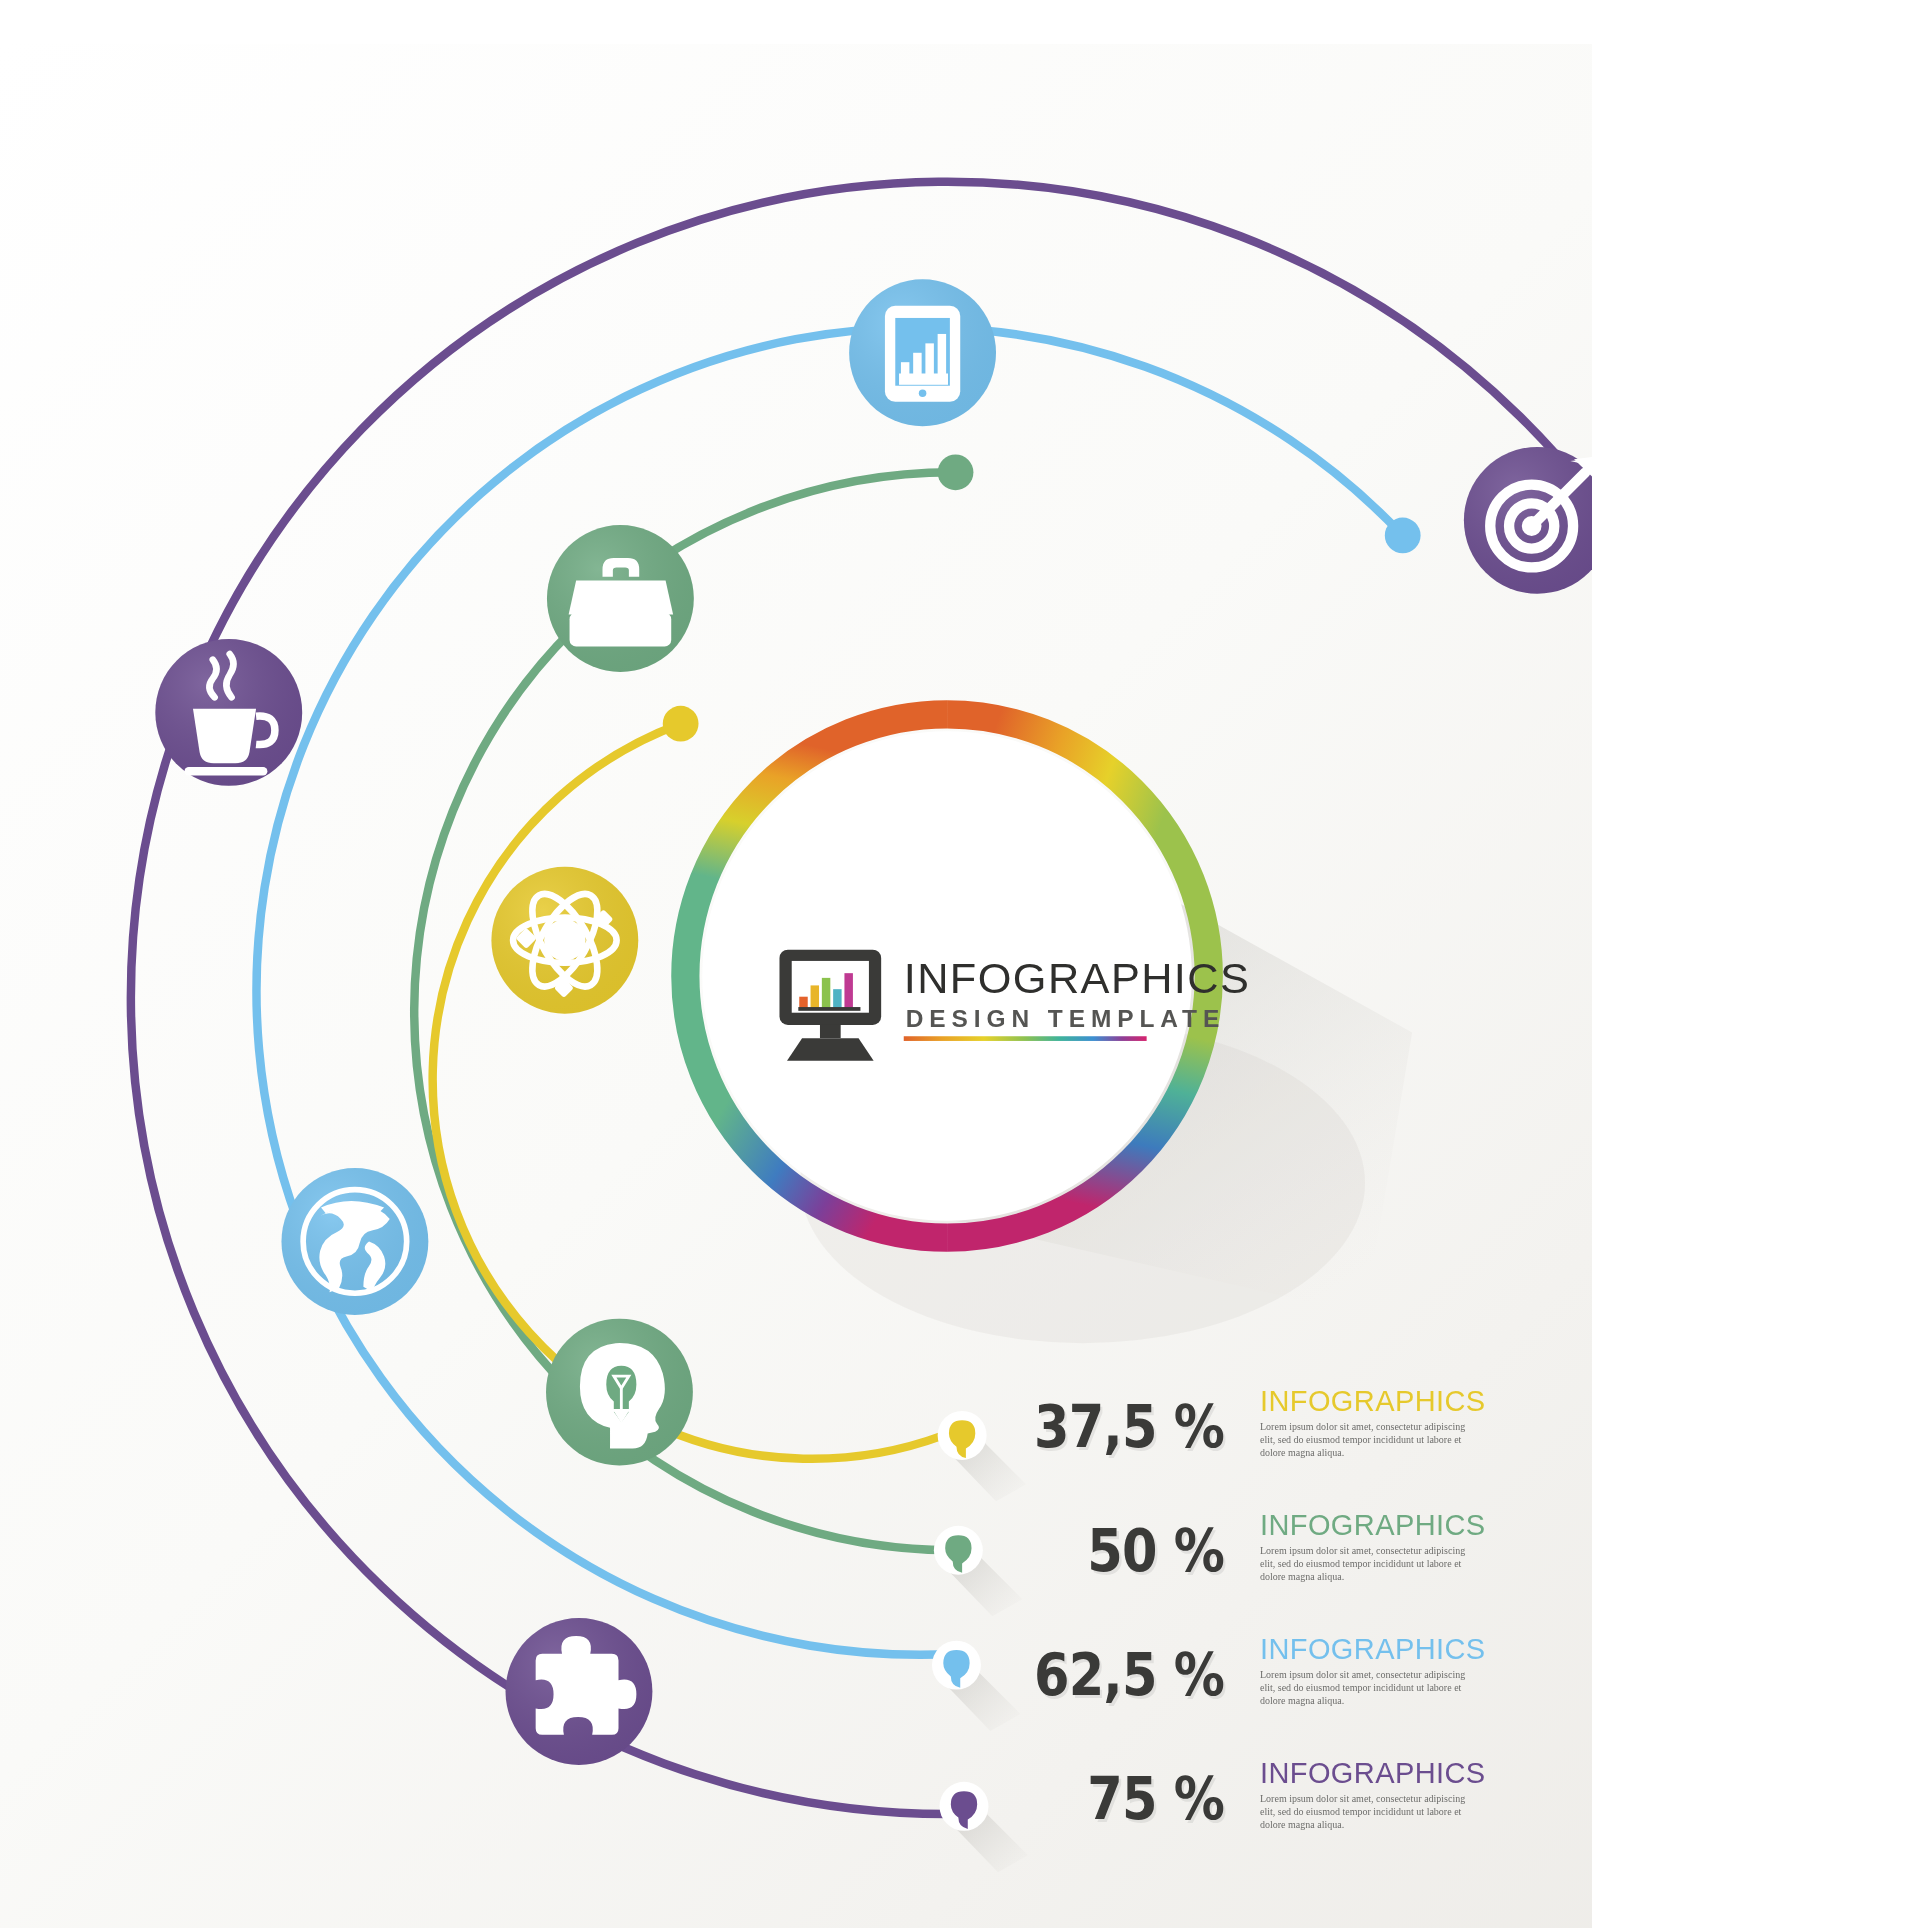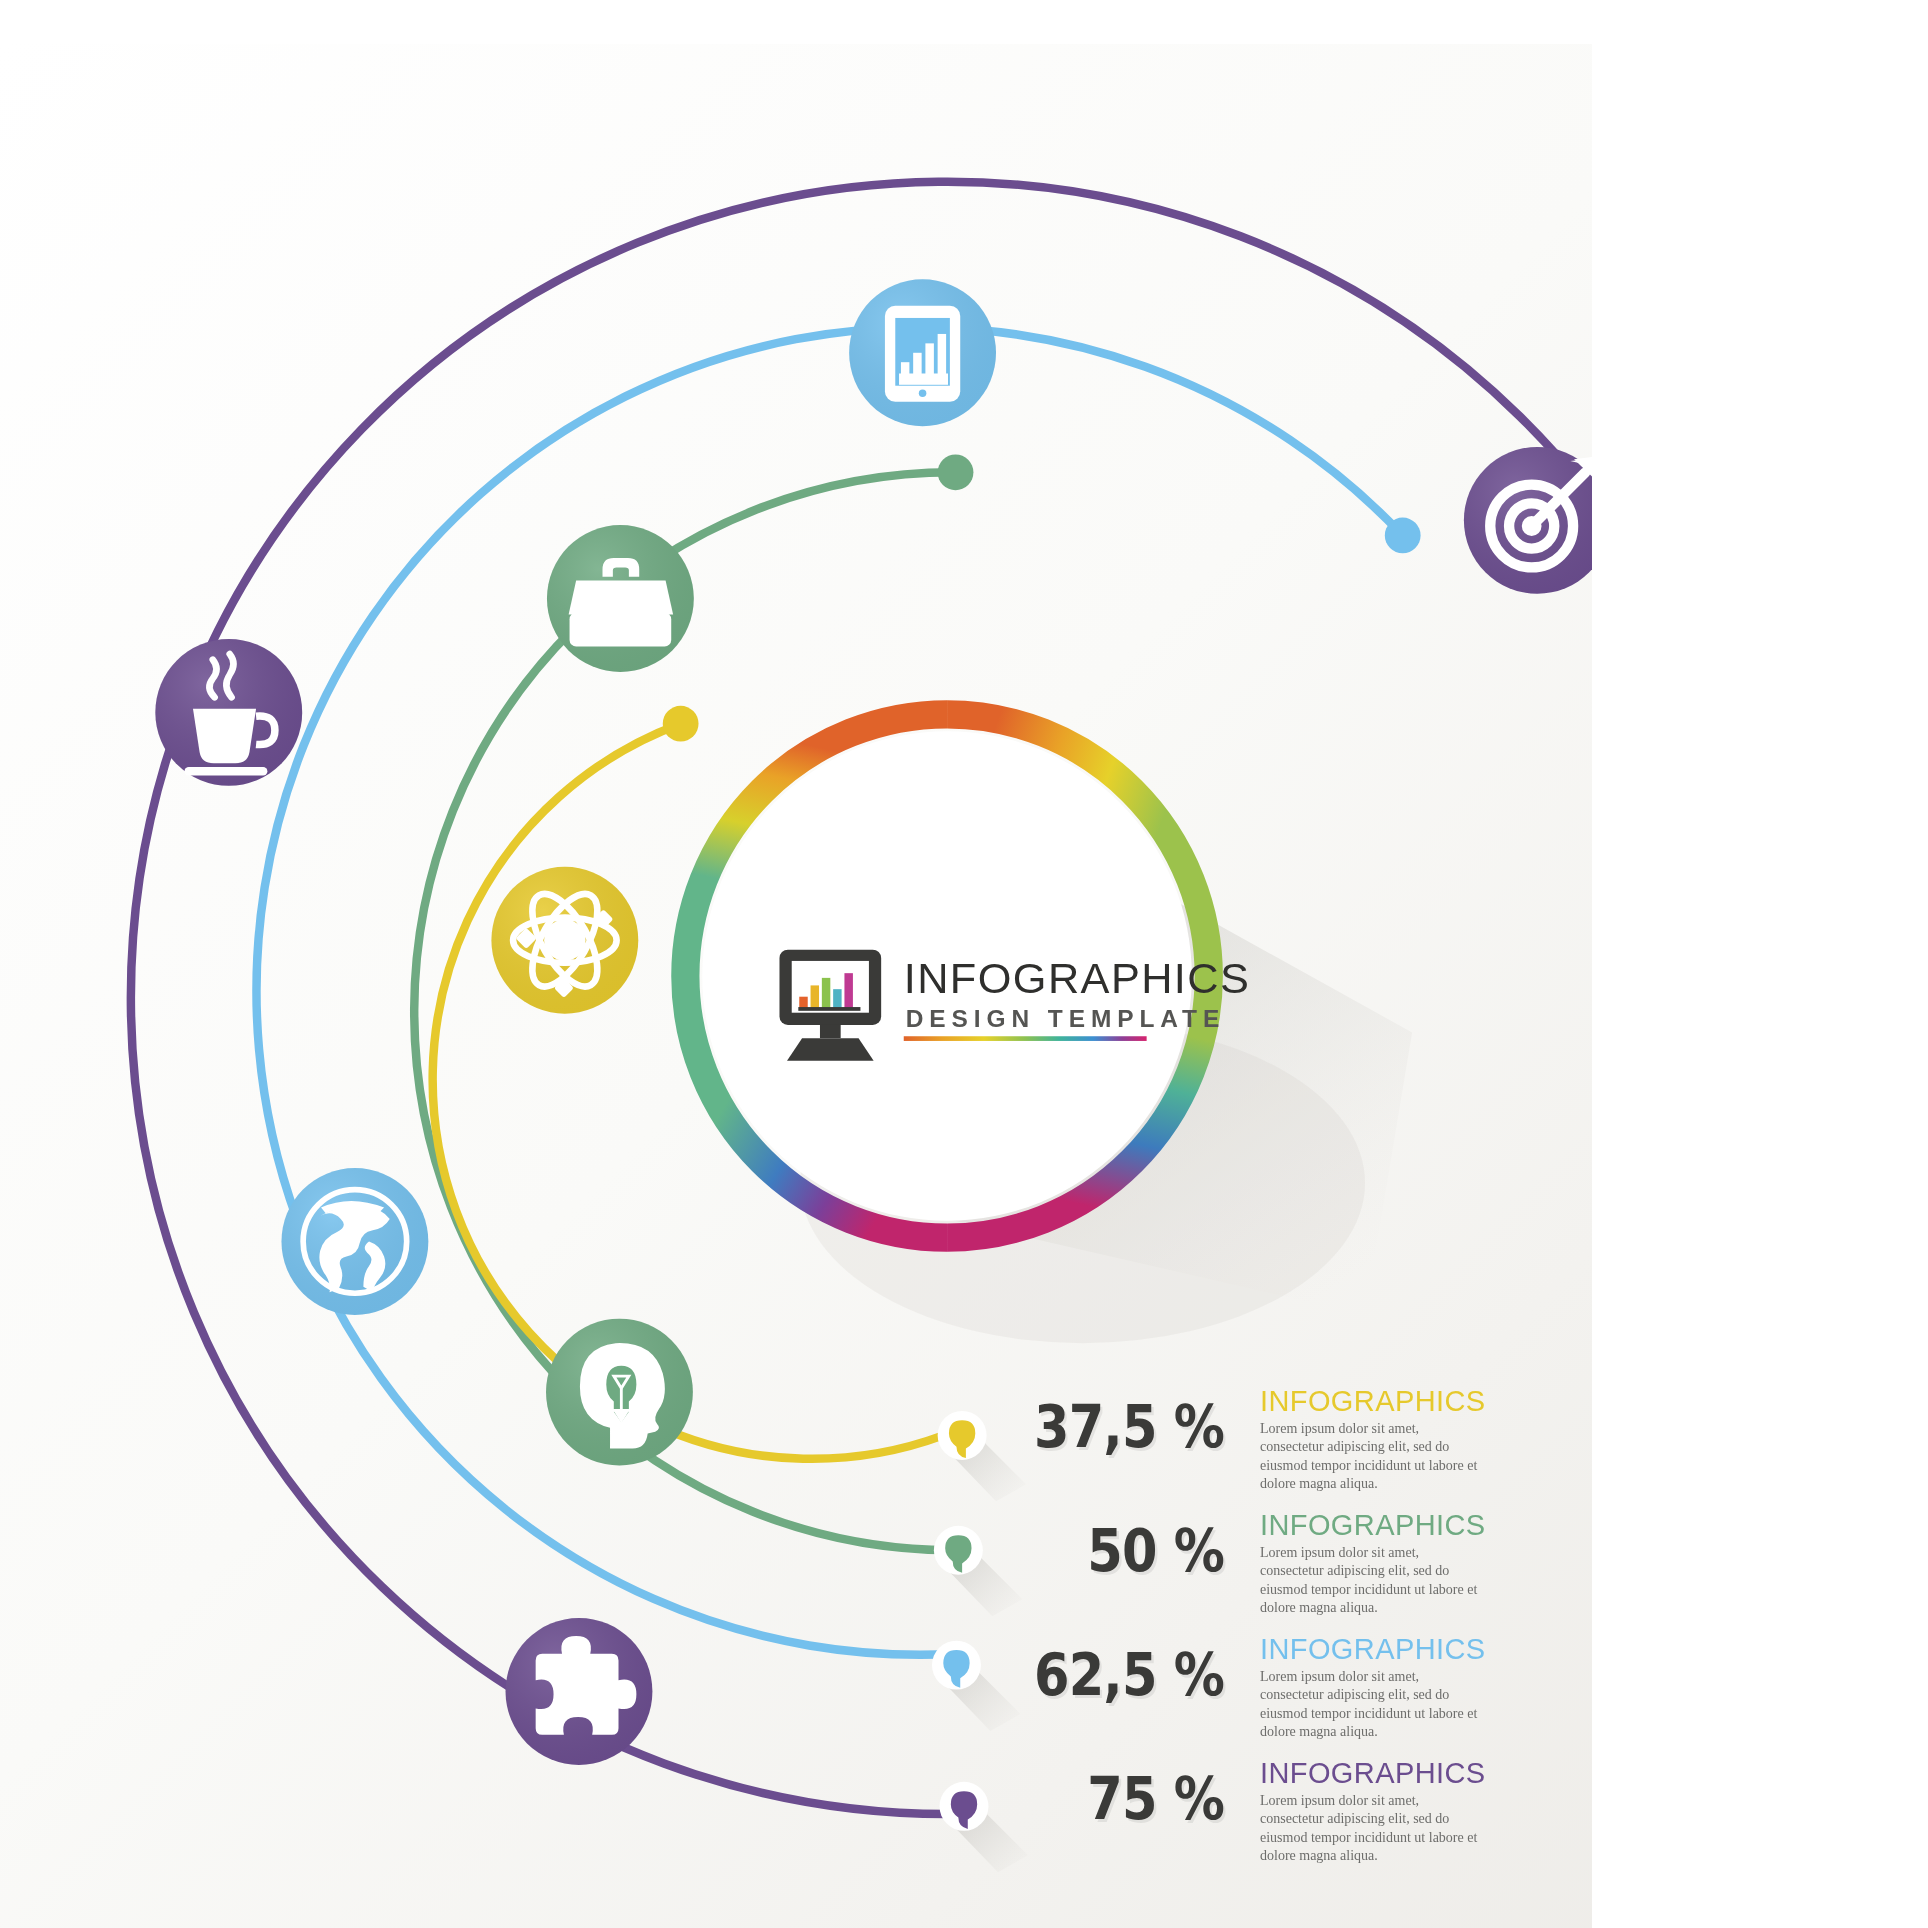--- a/index.html
+++ b/index.html
@@ -57,21 +57,21 @@
   .legend-title {
     font-family: "Liberation Sans", sans-serif;
     font-size: 29px;
     font-weight: 400;
     letter-spacing: 0.4px;
     line-height: 1.05;
     margin: 0 0 3.8px 0;
   }
   .legend-text {
     font-family: "Liberation Serif", serif;
-    font-size: 14px;
+    font-size: 10px;
     line-height: 1.32;
     color: #6d6d6b;
     margin: 0;
     width: 222px;
   }
   .sr {
     position: absolute;
     width: 0.9px;
     height: 0.9px;
     overflow: hidden;

